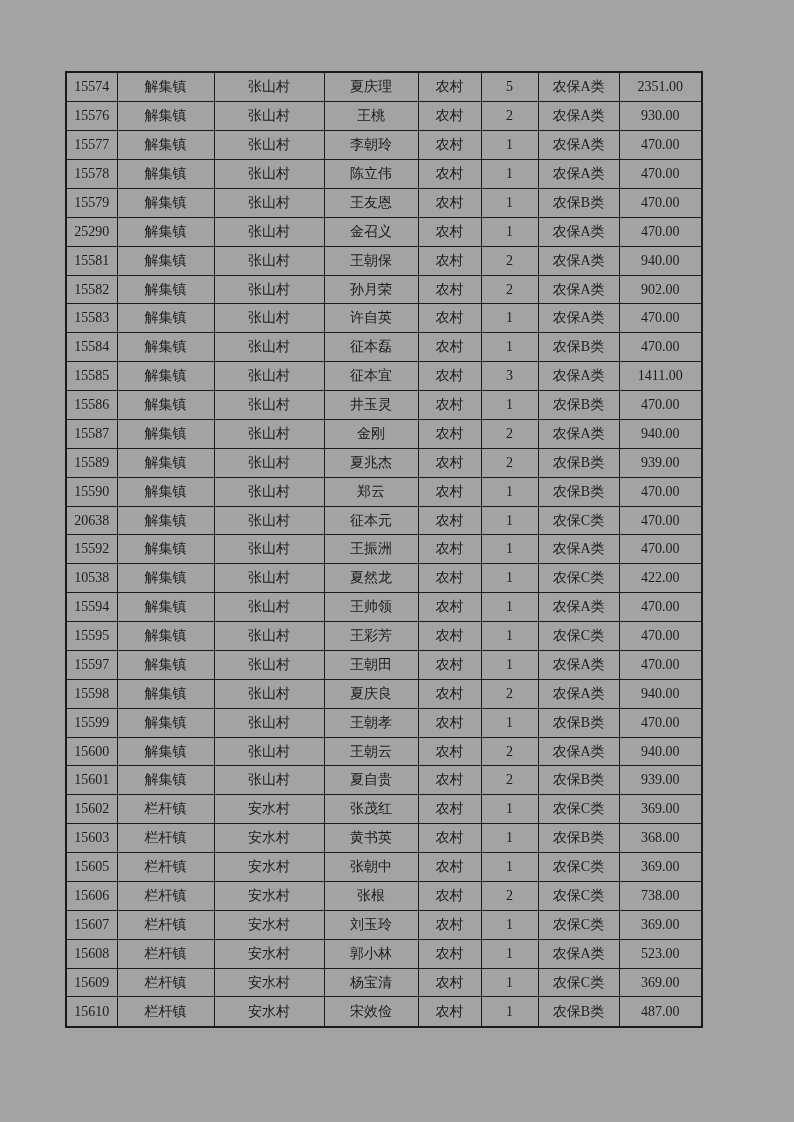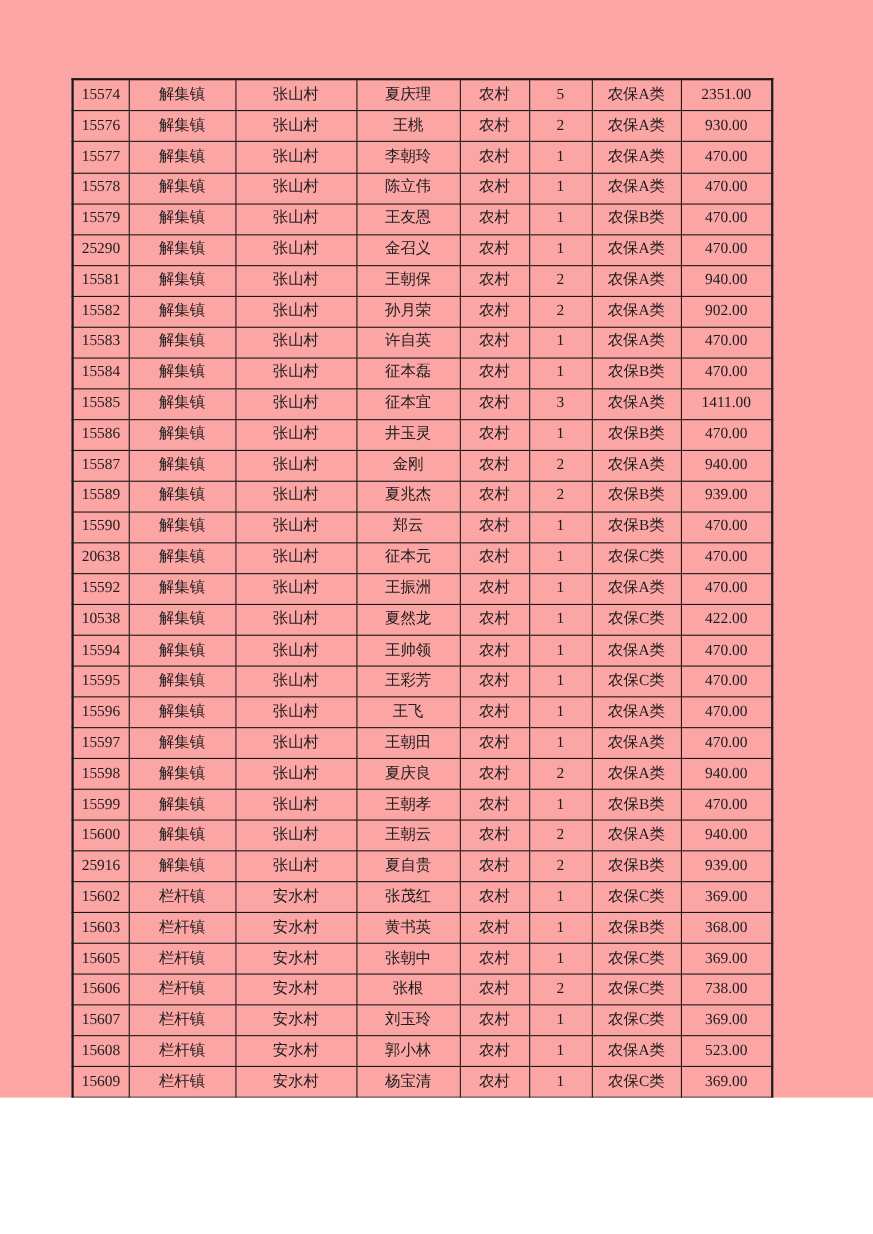--- a/index.html
+++ b/index.html
@@ -3,22 +3,22 @@
 <meta charset="utf-8">
 <style>
   html, body {
     margin: 0;
     padding: 0;
     background: #ffffff;
   }
   .page {
     position: relative;
     width: 794px;
-    height: 998px;
-    background: #fca5a5;
+    height: 1122px;
+    background: #a3a3a3;
     font-family: "Liberation Serif", "DejaVu Serif", serif;
     color: #1c1c1c;
     overflow: hidden;
   }
   table.roster {
     position: absolute;
     left: 65px;
     top: 71px;
     width: 636px;
     height: 957px;
@@ -247,30 +247,20 @@
           <td>15595</td>
           <td>解集镇</td>
           <td>张山村</td>
           <td>王彩芳</td>
           <td>农村</td>
           <td>1</td>
           <td>农保C类</td>
           <td>470.00</td>
         </tr>
         <tr>
-          <td>15596</td>
-          <td>解集镇</td>
-          <td>张山村</td>
-          <td>王飞</td>
-          <td>农村</td>
-          <td>1</td>
-          <td>农保A类</td>
-          <td>470.00</td>
-        </tr>
-        <tr>
           <td>15597</td>
           <td>解集镇</td>
           <td>张山村</td>
           <td>王朝田</td>
           <td>农村</td>
           <td>1</td>
           <td>农保A类</td>
           <td>470.00</td>
         </tr>
         <tr>
@@ -297,21 +287,21 @@
           <td>15600</td>
           <td>解集镇</td>
           <td>张山村</td>
           <td>王朝云</td>
           <td>农村</td>
           <td>2</td>
           <td>农保A类</td>
           <td>940.00</td>
         </tr>
         <tr>
-          <td>25916</td>
+          <td>15601</td>
           <td>解集镇</td>
           <td>张山村</td>
           <td>夏自贵</td>
           <td>农村</td>
           <td>2</td>
           <td>农保B类</td>
           <td>939.00</td>
         </tr>
         <tr>
           <td>15602</td>

